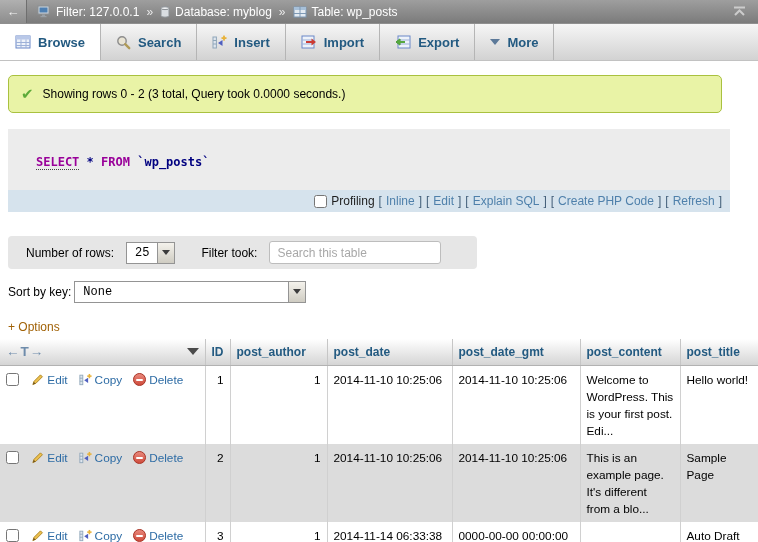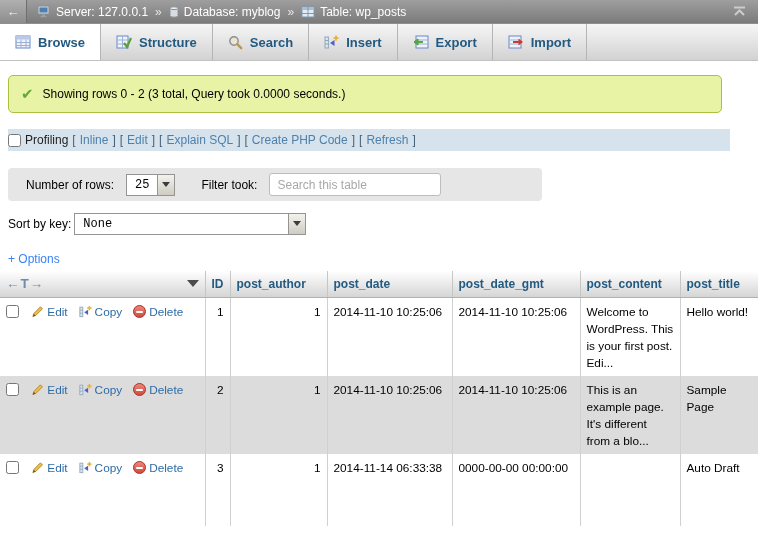--- a/index.html
+++ b/index.html
@@ -33,28 +33,28 @@
     border-radius:5px; padding:9px 12px; display:flex; align-items:center; gap:9px; }
   .checkmark { color:#5daa39; font-size:15px; font-weight:bold; font-family:"DejaVu Sans",sans-serif; }
   
   .query-box { margin:16px 28px 0 8px; }
   .query-sql { background:#ececec; padding:26px 10px 21px 28px;
     font-family:"DejaVu Sans Mono","Liberation Mono",monospace; font-size:12px; }
   .kw { color:#990099; font-weight:bold; }
   .kw.help { border-bottom:1px dotted #444; cursor:help; }
   .ident { color:#000080; font-weight:bold; }
   .query-footer { background:#d6e3ed; padding:4px 8px 4px 0; text-align:right;
-    color:#1e1e1e; display:flex; align-items:center; gap:4px; }
+    color:#1e1e1e; display:flex; justify-content:flex-end; align-items:center; gap:4px; }
   .query-footer a { color:#4f80ab; text-decoration:none; cursor:pointer; }
   .bk { color:#44607a; }
   
-  .rowsbar { margin:17px 0 0 8px; width:534px; height:33px; background:#e6e6e6;
+  .rowsbar { margin:24px 0 0 8px; width:469px; height:33px; background:#e6e6e6;
     border-radius:4px; display:flex; align-items:center; gap:12px; padding:0 12px 0 18px; }
   .sortrow { margin:10px 0 0 8px; display:flex; align-items:center; gap:3px; height:25px; }
-  .options-link { display:inline-block; margin:16px 0 0 8px; color:#3b82f6; cursor:pointer; }
+  .options-link { display:inline-block; margin:16px 0 0 8px; color:#a16207; cursor:pointer; }
   
   .sel { display:inline-flex; height:22px; border:1px solid #949494; background:#fff;
     align-items:stretch; cursor:pointer; }
   .sel-text { display:flex; align-items:center; padding:0 8px;font-family:Liberation Mono, monospace; }
   .sel-btn { width:17px; background:linear-gradient(#f4f2ec,#cfccc2); border-left:1px solid #949494;
     display:flex; align-items:center; justify-content:center; }
   .sel-btn::after { content:""; width:0; height:0; border-left:4px solid transparent;
     border-right:4px solid transparent; border-top:5px solid #3c3c3c; }
   .filter-input { width:172px; height:23px; border:1px solid #bdbdbd; border-radius:3px;
     padding:0 7px; font-family:inherit; font-size:12px; color:#3b82f6; }
@@ -97,21 +97,21 @@
   <div class="backbox">←</div>
   <div class="crumbs">
     <span class="ic">
       <svg width="14" height="13" viewBox="0 0 14 13">
           <rect x="1" y="1" width="11" height="8" fill="#cfd6dd" stroke="#8a8f94"></rect>
           <rect x="2.5" y="2.5" width="8" height="5" fill="#4d7fb2"></rect>
           <rect x="5" y="9.5" width="3" height="1.5" fill="#9aa0a6"></rect>
           <rect x="3.5" y="11" width="6" height="1.2" fill="#9aa0a6"></rect>
         </svg>
     </span>
-    <span class="crumb">Server: 127.0.0.1</span>
+    <span class="crumb">Filter: 127.0.0.1</span>
     <span class="sep">»</span>
     <span class="ic">
       <svg width="10" height="12" viewBox="0 0 10 12">
           <path d="M1 2.2 Q1 0.8 5 0.8 Q9 0.8 9 2.2 L9 9.8 Q9 11.2 5 11.2 Q1 11.2 1 9.8 Z" fill="#d9dde1" stroke="#8a8f94"></path>
           <ellipse cx="5" cy="2.2" rx="4" ry="1.4" fill="#eff1f3" stroke="#8a8f94"></ellipse>
         </svg>
     </span>
     <span class="crumb">Database: myblog</span>
     <span class="sep">»</span>
     <span class="ic">
@@ -142,32 +142,20 @@
           <line x1="1" y1="7.5" x2="15" y2="7.5" stroke="#9db1d8"></line>
           <line x1="1" y1="10.5" x2="15" y2="10.5" stroke="#9db1d8"></line>
           <line x1="6" y1="4.5" x2="6" y2="13" stroke="#9db1d8"></line>
           <line x1="11" y1="4.5" x2="11" y2="13" stroke="#9db1d8"></line>
         </svg>
     </span>
     <span>Browse</span>
   </div>
   <div class="tab">
     <span class="ic">
-      <svg width="16" height="14" viewBox="0 0 16 14">
-          <rect x="1" y="1" width="11" height="12" fill="#eef3fa" stroke="#6a87c8"></rect>
-          <line x1="1" y1="5" x2="12" y2="5" stroke="#9db1d8"></line>
-          <line x1="1" y1="9" x2="12" y2="9" stroke="#9db1d8"></line>
-          <line x1="6.5" y1="1" x2="6.5" y2="13" stroke="#9db1d8"></line>
-          <path d="M8 8 L11 12 L15 3" fill="none" stroke="#5aa13c" stroke-width="2.2"></path>
-        </svg>
-    </span>
-    <span>Structure</span>
-  </div>
-  <div class="tab">
-    <span class="ic">
       <svg width="15" height="15" viewBox="0 0 15 15">
           <circle cx="6" cy="6" r="4.2" fill="#e9e4d4" stroke="#8d8d8d" stroke-width="1.4"></circle>
           <line x1="9.2" y1="9.2" x2="13.2" y2="13.2" stroke="#b09a56" stroke-width="2.4" stroke-linecap="round"></line>
         </svg>
     </span>
     <span>Search</span>
   </div>
   <div class="tab">
     <span class="ic">
       <svg width="15" height="15" viewBox="0 0 15 15">
@@ -177,53 +165,63 @@
           <path d="M6 8 L10.5 5 V11 Z" fill="#4f5fbf"></path>
           <rect x="9.5" y="2.2" width="5" height="1.8" fill="#e8b23a"></rect>
           <rect x="11.1" y="0.6" width="1.8" height="5" fill="#e8b23a"></rect>
         </svg>
     </span>
     <span>Insert</span>
   </div>
   <div class="tab">
     <span class="ic">
       <svg width="16" height="14" viewBox="0 0 16 14">
+          <rect x="1" y="1" width="12" height="12" fill="#eef3fa" stroke="#6a87c8"></rect>
+          <line x1="1" y1="5" x2="13" y2="5" stroke="#9db1d8"></line>
+          <line x1="1" y1="9" x2="13" y2="9" stroke="#9db1d8"></line>
+          <rect x="5" y="6" width="6" height="2" fill="#cc3b33"></rect>
+          <path d="M10.5 3.5 L15 7 L10.5 10.5 Z" fill="#cc3b33"></path>
+        </svg>
+    </span>
+    <span>Import</span>
+  </div>
+  <div class="tab">
+    <span class="ic">
+      <svg width="16" height="14" viewBox="0 0 16 14">
           <rect x="3" y="1" width="12" height="12" fill="#eef3fa" stroke="#6a87c8"></rect>
           <line x1="3" y1="5" x2="15" y2="5" stroke="#9db1d8"></line>
           <line x1="3" y1="9" x2="15" y2="9" stroke="#9db1d8"></line>
           <path d="M8 7 L3.5 7 M1 7 L5 4 V10 Z" stroke="#3f8f2f" fill="#57a83f"></path>
           <rect x="4" y="6" width="6" height="2" fill="#57a83f"></rect>
           <path d="M5 3.5 L1 7 L5 10.5 Z" fill="#57a83f"></path>
         </svg>
     </span>
     <span>Export</span>
   </div>
   <div class="tab">
-    <span class="ic">
-      <svg width="16" height="14" viewBox="0 0 16 14">
-          <rect x="1" y="1" width="12" height="12" fill="#eef3fa" stroke="#6a87c8"></rect>
-          <line x1="1" y1="5" x2="13" y2="5" stroke="#9db1d8"></line>
-          <line x1="1" y1="9" x2="13" y2="9" stroke="#9db1d8"></line>
-          <rect x="5" y="6" width="6" height="2" fill="#cc3b33"></rect>
-          <path d="M10.5 3.5 L15 7 L10.5 10.5 Z" fill="#cc3b33"></path>
-        </svg>
-    </span>
-    <span>Import</span>
+    <span class="tri-down"></span>
+    <span>More</span>
   </div>
   <div class="tab-rest"></div>
 </div>
 
 
 <div class="success">
   <span class="checkmark">✔</span>
   <span>Showing rows 0 - 2 (3 total, Query took 0.0000 seconds.)</span>
 </div>
 
 
 <div class="query-box">
+  <div class="query-sql">
+    <span class="kw help">SELECT</span>
+    <span class="ident"> </span><span class="ident">*</span>
+    <span class="kw"> </span><span class="kw">FROM</span>
+    <span class="ident"> </span><span class="ident">`wp_posts`</span>
+  </div>
   <div class="query-footer">
     <input type="checkbox" style="">
     <span>Profiling</span>
     <span class="bk">[</span>
     <a>Inline</a>
     <span class="bk">]</span>
     <span class="bk">[</span>
     <a>Edit</a>
     <span class="bk">]</span>
     <span class="bk">[</span>

